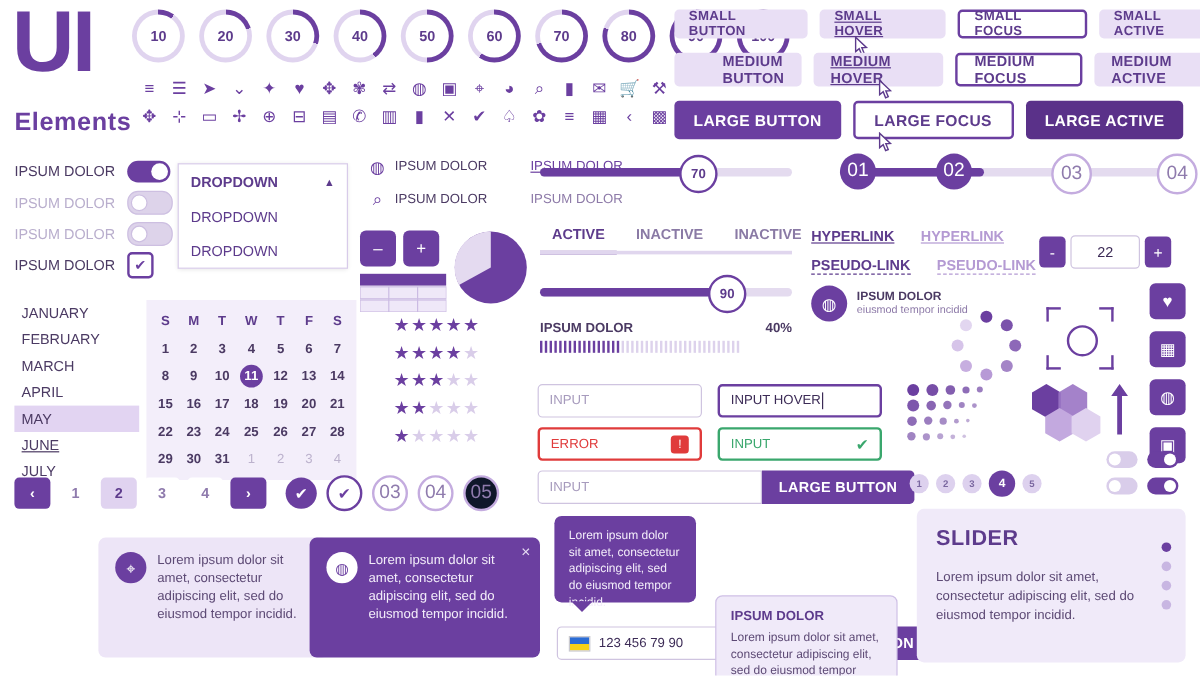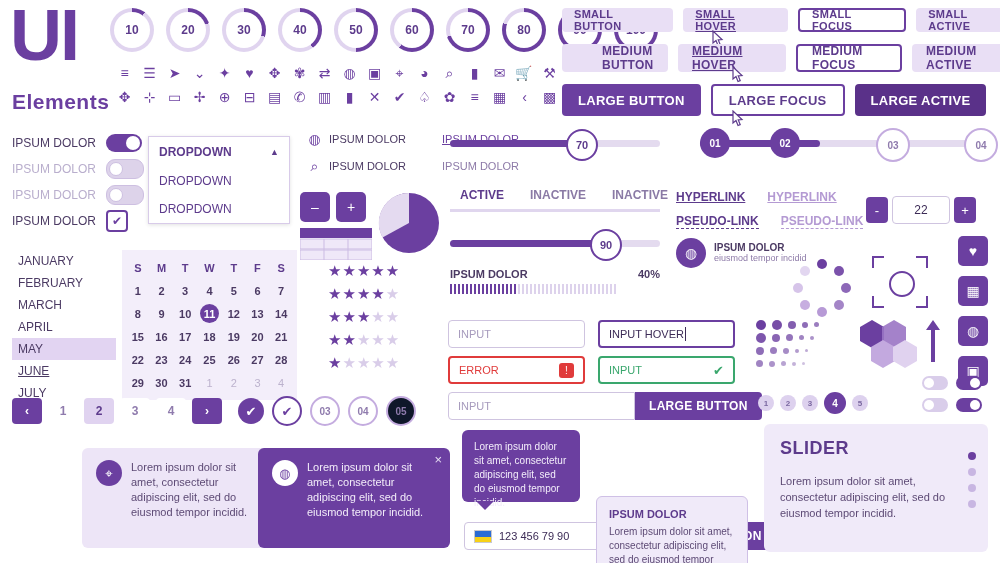--- a/index.html
+++ b/index.html
@@ -57,21 +57,21 @@
   .dd .it{padding:7px 10px;font-size:12px;color:#5d3b8c;}
 
   
   .track{height:7px;border-radius:4px;background:#e4dbef;position:relative;}
   .fill{height:7px;border-radius:4px;background:#6b3fa0;position:absolute;left:0;top:0;}
   .knob{position:absolute;top:-11px;width:28px;height:28px;border-radius:50%;background:#fff;border:2px solid #6b3fa0;
         display:flex;align-items:center;justify-content:center;font-size:11px;color:#5d3b8c;font-weight:bold;}
 
   
   .step{width:30px;height:30px;border-radius:50%;display:flex;align-items:center;justify-content:center;
-        font-size:10px;font-weight:bold;}
+        font-size:16px;font-weight:normal;}
 
   
   .tab{font-size:12px;font-weight:bold;padding:4px 10px 7px;color:#8a7aa5;}
   .tab.on{color:#5d3b8c;border-bottom:3px solid #6b3fa0;}
 
   
   .cal{width:167px;background:#f3eefa;}
   .cal table{border-collapse:collapse;width:100%;}
   .cal td,.cal th{width:24px;height:21px;text-align:center;font-size:11px;color:#4b3a63;font-weight:bold;}
   .cal th{color:#5d3b8c;}
@@ -358,21 +358,21 @@
       </div>
     <div class="knob" style="left:116px;">70</div>
   </div>
 
   <div class="abs" style="left:700px;top:140px;width:290px;">
     <div class="track" style="width:290px;">
         <div class="fill" style="width:120px;"></div>
       </div>
     <div id="stepsTop">
         <div class="step" style="position: absolute; left: 0px; top: -12px; background: rgb(107, 63, 160); color: rgb(255, 255, 255);">01</div>
-        <div class="step" style="position: absolute; left: 70px; top: -12px; background: rgb(107, 63, 160); color: rgb(255, 255, 255);">02</div>
+        <div class="step" style="position: absolute; left: 80px; top: -12px; background: rgb(107, 63, 160); color: rgb(255, 255, 255);">02</div>
         <div class="step" style="position: absolute; left: 176px; top: -12px; background: rgb(255, 255, 255); border: 2px solid rgb(196, 172, 223); color: rgb(143, 123, 173);">03</div>
         <div class="step" style="position: absolute; left: 264px; top: -12px; background: rgb(255, 255, 255); border: 2px solid rgb(196, 172, 223); color: rgb(143, 123, 173);">04</div>
       </div>
   </div>
 
   <div class="abs" style="left:676px;top:190px;display:flex;flex-direction:column;gap:10px;">
     <div style="display:flex;gap:22px;">
       <span class="u" style="font-size:12px;color:#5d3b8c;font-weight:bold;">HYPERLINK</span>
       <span class="u" style="font-size:12px;color:#b49ad3;font-weight:bold;">HYPERLINK</span>
     </div>

